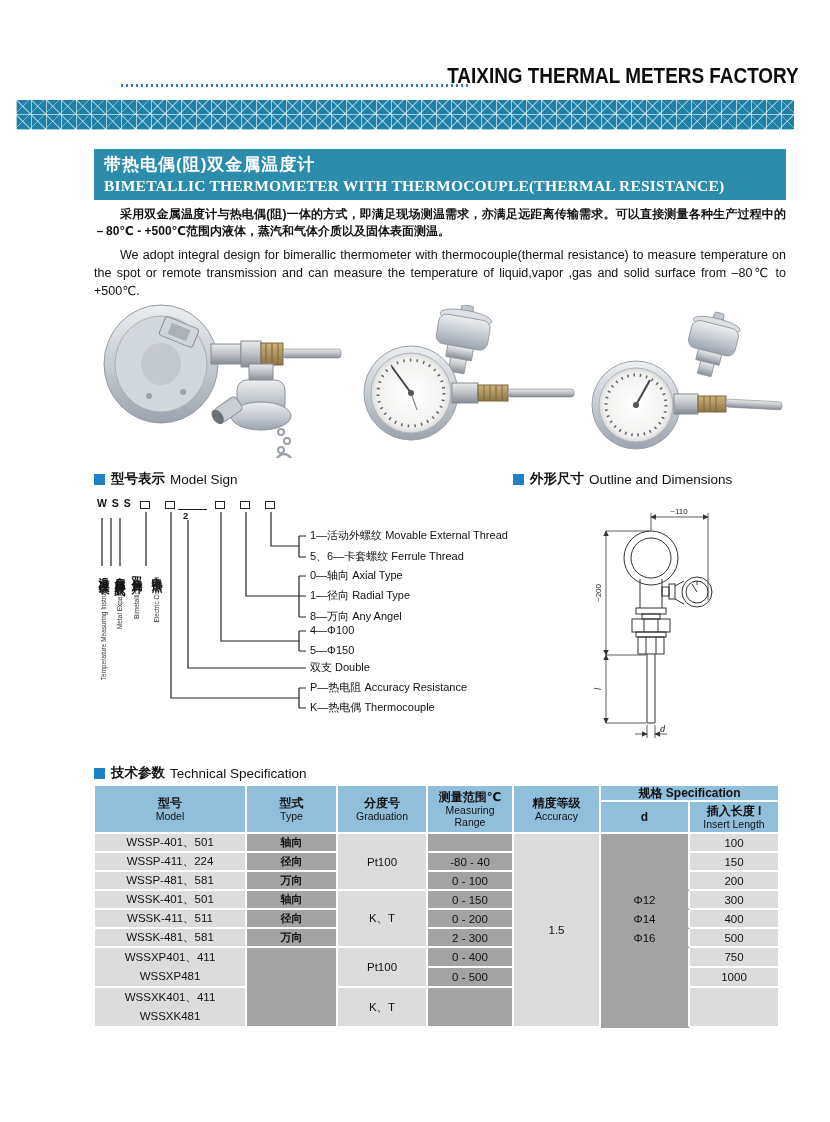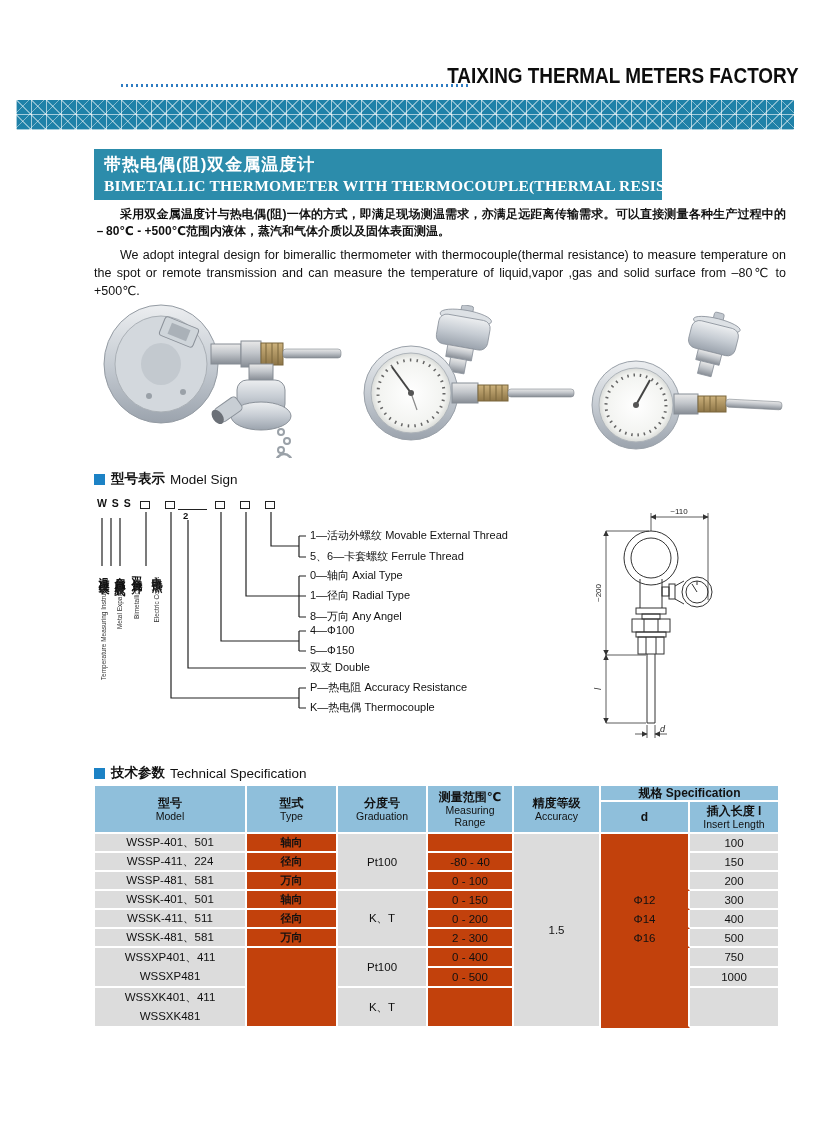--- a/index.html
+++ b/index.html
@@ -13,21 +13,21 @@
     letter-spacing:0px;color:#0d0d0d;transform:scaleX(.86);transform-origin:100% 50%;white-space:nowrap;}
 
   .pattern-band{position:absolute;left:0;top:100px;width:778px;height:30px;background-color:#1F81A8;
     background-image:
       repeating-linear-gradient(45deg,rgba(255,255,255,.45) 0 1px,transparent 1px 10.6px),
       repeating-linear-gradient(-45deg,rgba(255,255,255,.45) 0 1px,transparent 1px 10.6px),
       repeating-linear-gradient(90deg,rgba(255,255,255,.6) 0 1px,transparent 1px 15px),
       repeating-linear-gradient(0deg,rgba(255,255,255,.6) 0 1px,transparent 1px 15px);}
 
   
-  .title-bar{position:absolute;left:78px;top:149px;width:568px;box-sizing:border-box;
+  .title-bar{position:absolute;left:78px;top:149px;width:692px;box-sizing:border-box;
     background:#2C8CAB;color:#fff;padding:5px 8px 5px 10px;}
   .title-zh{font-size:17px;font-weight:bold;letter-spacing:1px;line-height:22px;}
   .title-en{font-family:"Liberation Serif","DejaVu Serif",serif;font-size:15.5px;font-weight:bold;
     letter-spacing:.2px;line-height:19px;white-space:nowrap;}
 
   
   .intro{position:absolute;left:78px;top:206px;width:692px;}
   .p-zh{font-size:12px;font-weight:bold;line-height:17px;text-indent:26px;text-align:justify;}
   .p-en{margin-top:6px;font-size:12.5px;line-height:18px;text-indent:26px;text-align:justify;}
 
@@ -60,21 +60,21 @@
     border-right:2px solid #fff;border-bottom:2px solid #fff;}
   .spec-table th:last-child,.spec-table td:last-child{border-right:none;}
   .spec-table thead th{background:#8FBFDB;font-weight:normal;}
   .spec-table thead tr:nth-child(1) th{height:auto;}
   .spec-table .hs{height:22px;}
   .spec-table thead tr:nth-child(2) th{height:30px;}
   .hz{font-size:12px;font-weight:bold;line-height:14px;}
   .he{font-size:10.5px;line-height:12px;}
   .spec-table tbody tr{height:19px;}
   .spec-table td.g{background:#DCDCDC;}
-  .spec-table td.b{background:#c2410c;}
+  .spec-table td.b{background:#a3a3a3;}
   .spec-table td.zh{font-weight:bold;font-size:11px;}
   .spec-table td.nosep{border-bottom-color:transparent;}
   .spec-table td div{line-height:19px;}
 </style>
 </head>
 <body>
 
 <div class="page">
 
   <svg width="0" height="0" style="position:absolute">
@@ -190,20 +190,25 @@
       <line x1="126" y1="88" x2="126" y2="104" stroke="#7a663c"></line>
       <line x1="132" y1="88" x2="132" y2="104" stroke="#7a663c"></line>
     <rect x="142" y="91" width="56" height="8" rx="3" fill="url(#gSteel)" stroke="#81888f" stroke-width=".6" transform="rotate(3 142 95)"></rect>
   </svg>
 
   <div class="sec" style="left:78px;top:470px">
     <span class="sq"></span>
     <span class="zh">型号表示</span>
     <span>Model Sign</span>
   </div>
+  <div class="sec" style="left:497px;top:470px">
+    <span class="sq"></span>
+    <span class="zh">外形尺寸</span>
+    <span>Outline and Dimensions</span>
+  </div>
 
   <div class="msign">
     <svg width="412" height="265">
       <g stroke="#222" stroke-width="1.2" fill="none">
         <path d="M8 18 V66 M17 18 V66 M26 18 V66"></path>
         <path d="M52 12 V66"></path>
         <path d="M77 12 V198 H205"></path>
         <path d="M94 20 V168 H212"></path>
         <path d="M127 12 V141 H205"></path>
         <path d="M152 12 V96 H205"></path>

